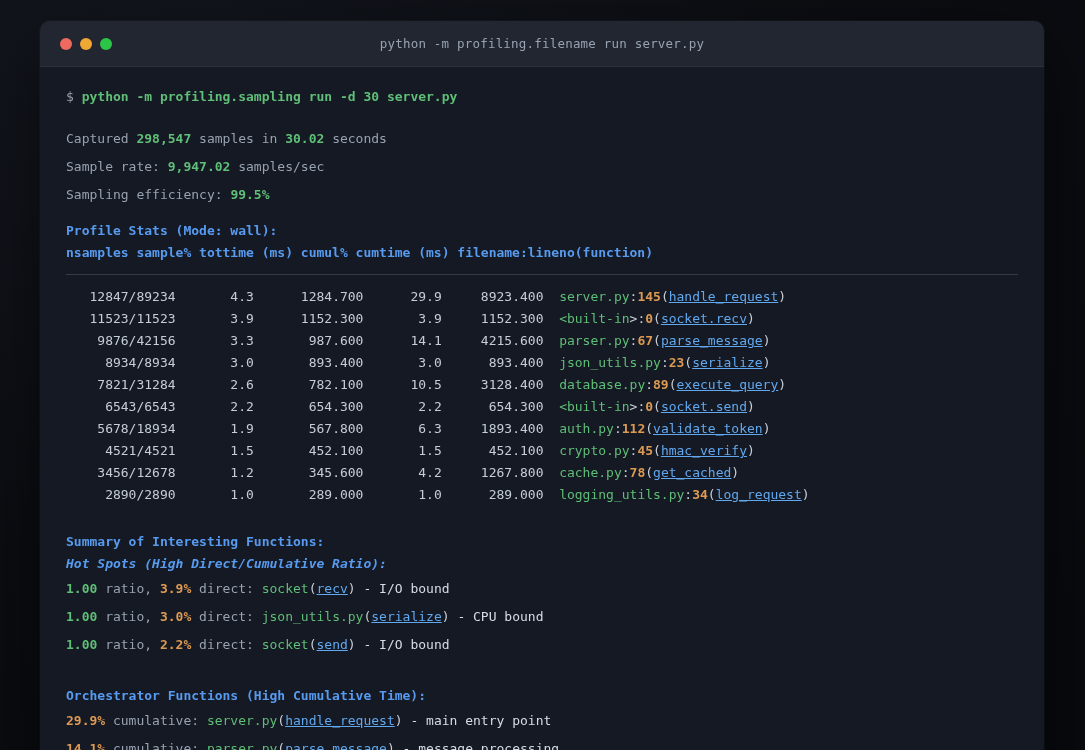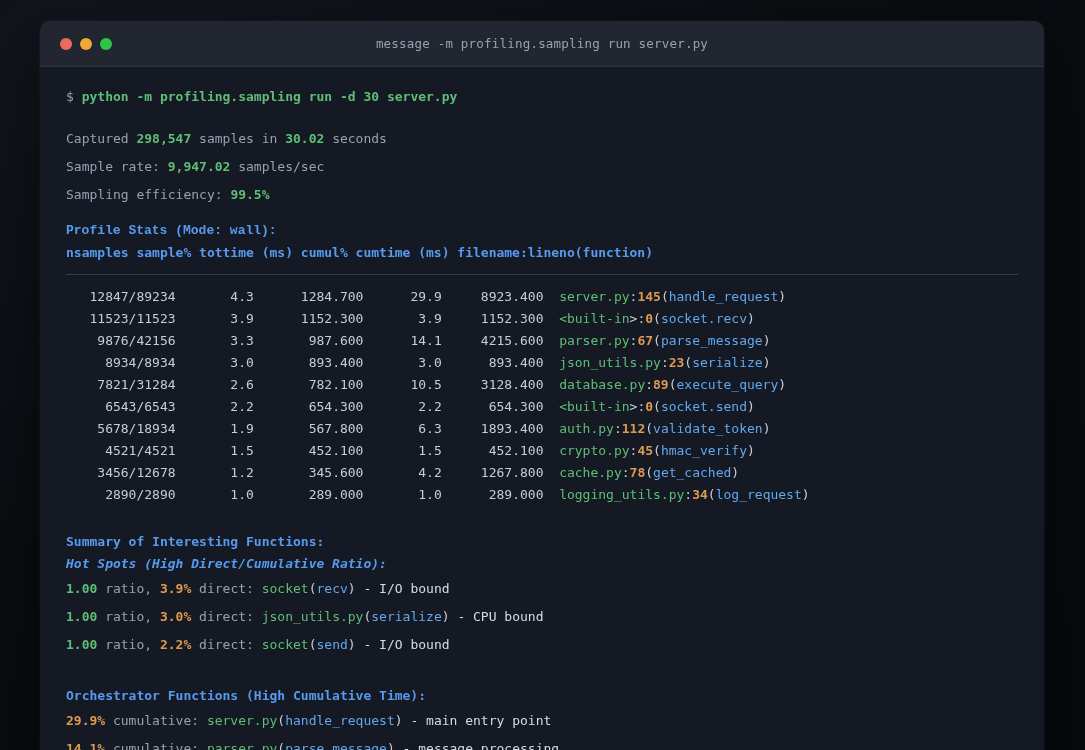--- a/index.html
+++ b/index.html
@@ -28,41 +28,41 @@
   .titletext{flex:1;text-align:center;color:var(--dim);font-size:12.5px;letter-spacing:.2px;}
   .content{
     padding:19px 26px;white-space:pre;
     font-size:13px;line-height:22px;color:var(--dim);
   }
   .line{height:22px;}
   .b{font-weight:bold;}
   .green{color:var(--green);}
   .orange{color:var(--orange);font-weight:bold;}
   .heading{color:var(--heading-blue);}
-  .func{color:var(--func-blue);}
+  .func{color:var(--func-blue);text-decoration:underline;}
   .dim{color:var(--dim);}
   .bright{color:var(--bright);}
   .num{color:var(--num);}
   .punct{color:var(--punct);}
   .divider{border-top:1px solid var(--divider);height:0;margin:10px 0 11px 0;}
   [data-name="command-line"]{margin-bottom:20px;}
   [data-name="captured-line"],[data-name="sample-rate-line"],[data-name="efficiency-line"]{margin-bottom:6px;}
-  [data-name="stats-title"]{margin-top:14px;font-family:Liberation Mono, monospace;}
+  [data-name="stats-title"]{margin-top:14px;}
   [data-name="summary-title"]{margin-top:25px;}
   [data-name="hotspots-title"]{margin-bottom:3px;font-style:italic;}
   [data-name="hotspot-line"]{margin-bottom:6px;}
   [data-name="orchestrators-title"]{margin-top:29px;margin-bottom:3px;}
   [data-name="orchestrator-line"]{margin-bottom:6px;}
 </style>
 </head>
 <body>
 
 <div class="window" data-name="terminal-window">
   <div class="titlebar" data-name="titlebar">
     <div class="lights" data-name="traffic-lights">
       <span class="light red" data-name="close-button"></span>
       <span class="light yellow" data-name="minimize-button"></span>
       <span class="light green-l" data-name="maximize-button"></span>
     </div>
-    <div class="titletext" data-name="window-title">message -m profiling.sampling run server.py</div>
+    <div class="titletext" data-name="window-title">python -m profiling.filename run server.py</div>
   </div>
   <div class="content" data-name="terminal-content"><div class="line" data-name="command-line"><span class="dim" data-name="prompt-symbol">$ </span><span class="green b" data-name="command-text">python -m profiling.sampling run -d 30 server.py</span></div><div class="line" data-name="captured-line"><span class="dim" data-name="text-segment">Captured </span><span class="green b" data-name="text-segment">298,547</span><span class="dim" data-name="text-segment"> samples in </span><span class="green b" data-name="text-segment">30.02</span><span class="dim" data-name="text-segment"> seconds</span></div><div class="line" data-name="sample-rate-line"><span class="dim" data-name="text-segment">Sample rate: </span><span class="green b" data-name="text-segment">9,947.02</span><span class="dim" data-name="text-segment"> samples/sec</span></div><div class="line" data-name="efficiency-line"><span class="dim" data-name="text-segment">Sampling efficiency: </span><span class="green b" data-name="text-segment">99.5%</span></div><div class="line" data-name="stats-title"><span class="heading b" data-name="section-title">Profile Stats (Mode: wall):</span></div><div class="line" data-name="stats-header"><span class="heading b" data-name="table-header">nsamples sample% tottime (ms) cumul% cumtime (ms) filename:lineno(function)</span></div><div class="divider" data-name="stats-divider"></div><div class="line" data-name="stats-row"><span class="num" data-name="col-nsamples">   12847/89234</span><span class="num" data-name="col-sample-pct">       4.3</span><span class="num" data-name="col-tottime">      1284.700</span><span class="num" data-name="col-cumul-pct">      29.9</span><span class="num" data-name="col-cumtime">     8923.400</span><span class="num" data-name="text-segment">  </span><span class="green" data-name="file-name">server.py</span><span class="punct" data-name="text-segment">:</span><span class="orange" data-name="line-number">145</span><span class="punct" data-name="text-segment">(</span><span class="func" data-name="function-name">handle_request</span><span class="punct" data-name="text-segment">)</span></div><div class="line" data-name="stats-row"><span class="num" data-name="col-nsamples">   11523/11523</span><span class="num" data-name="col-sample-pct">       3.9</span><span class="num" data-name="col-tottime">      1152.300</span><span class="num" data-name="col-cumul-pct">       3.9</span><span class="num" data-name="col-cumtime">     1152.300</span><span class="num" data-name="text-segment">  </span><span class="green" data-name="file-name">&lt;built-in</span><span class="punct" data-name="text-segment">&gt;:</span><span class="orange" data-name="line-number">0</span><span class="punct" data-name="text-segment">(</span><span class="func" data-name="function-name">socket.recv</span><span class="punct" data-name="text-segment">)</span></div><div class="line" data-name="stats-row"><span class="num" data-name="col-nsamples">    9876/42156</span><span class="num" data-name="col-sample-pct">       3.3</span><span class="num" data-name="col-tottime">       987.600</span><span class="num" data-name="col-cumul-pct">      14.1</span><span class="num" data-name="col-cumtime">     4215.600</span><span class="num" data-name="text-segment">  </span><span class="green" data-name="file-name">parser.py</span><span class="punct" data-name="text-segment">:</span><span class="orange" data-name="line-number">67</span><span class="punct" data-name="text-segment">(</span><span class="func" data-name="function-name">parse_message</span><span class="punct" data-name="text-segment">)</span></div><div class="line" data-name="stats-row"><span class="num" data-name="col-nsamples">     8934/8934</span><span class="num" data-name="col-sample-pct">       3.0</span><span class="num" data-name="col-tottime">       893.400</span><span class="num" data-name="col-cumul-pct">       3.0</span><span class="num" data-name="col-cumtime">      893.400</span><span class="num" data-name="text-segment">  </span><span class="green" data-name="file-name">json_utils.py</span><span class="punct" data-name="text-segment">:</span><span class="orange" data-name="line-number">23</span><span class="punct" data-name="text-segment">(</span><span class="func" data-name="function-name">serialize</span><span class="punct" data-name="text-segment">)</span></div><div class="line" data-name="stats-row"><span class="num" data-name="col-nsamples">    7821/31284</span><span class="num" data-name="col-sample-pct">       2.6</span><span class="num" data-name="col-tottime">       782.100</span><span class="num" data-name="col-cumul-pct">      10.5</span><span class="num" data-name="col-cumtime">     3128.400</span><span class="num" data-name="text-segment">  </span><span class="green" data-name="file-name">database.py</span><span class="punct" data-name="text-segment">:</span><span class="orange" data-name="line-number">89</span><span class="punct" data-name="text-segment">(</span><span class="func" data-name="function-name">execute_query</span><span class="punct" data-name="text-segment">)</span></div><div class="line" data-name="stats-row"><span class="num" data-name="col-nsamples">     6543/6543</span><span class="num" data-name="col-sample-pct">       2.2</span><span class="num" data-name="col-tottime">       654.300</span><span class="num" data-name="col-cumul-pct">       2.2</span><span class="num" data-name="col-cumtime">      654.300</span><span class="num" data-name="text-segment">  </span><span class="green" data-name="file-name">&lt;built-in</span><span class="punct" data-name="text-segment">&gt;:</span><span class="orange" data-name="line-number">0</span><span class="punct" data-name="text-segment">(</span><span class="func" data-name="function-name">socket.send</span><span class="punct" data-name="text-segment">)</span></div><div class="line" data-name="stats-row"><span class="num" data-name="col-nsamples">    5678/18934</span><span class="num" data-name="col-sample-pct">       1.9</span><span class="num" data-name="col-tottime">       567.800</span><span class="num" data-name="col-cumul-pct">       6.3</span><span class="num" data-name="col-cumtime">     1893.400</span><span class="num" data-name="text-segment">  </span><span class="green" data-name="file-name">auth.py</span><span class="punct" data-name="text-segment">:</span><span class="orange" data-name="line-number">112</span><span class="punct" data-name="text-segment">(</span><span class="func" data-name="function-name">validate_token</span><span class="punct" data-name="text-segment">)</span></div><div class="line" data-name="stats-row"><span class="num" data-name="col-nsamples">     4521/4521</span><span class="num" data-name="col-sample-pct">       1.5</span><span class="num" data-name="col-tottime">       452.100</span><span class="num" data-name="col-cumul-pct">       1.5</span><span class="num" data-name="col-cumtime">      452.100</span><span class="num" data-name="text-segment">  </span><span class="green" data-name="file-name">crypto.py</span><span class="punct" data-name="text-segment">:</span><span class="orange" data-name="line-number">45</span><span class="punct" data-name="text-segment">(</span><span class="func" data-name="function-name">hmac_verify</span><span class="punct" data-name="text-segment">)</span></div><div class="line" data-name="stats-row"><span class="num" data-name="col-nsamples">    3456/12678</span><span class="num" data-name="col-sample-pct">       1.2</span><span class="num" data-name="col-tottime">       345.600</span><span class="num" data-name="col-cumul-pct">       4.2</span><span class="num" data-name="col-cumtime">     1267.800</span><span class="num" data-name="text-segment">  </span><span class="green" data-name="file-name">cache.py</span><span class="punct" data-name="text-segment">:</span><span class="orange" data-name="line-number">78</span><span class="punct" data-name="text-segment">(</span><span class="func" data-name="function-name">get_cached</span><span class="punct" data-name="text-segment">)</span></div><div class="line" data-name="stats-row"><span class="num" data-name="col-nsamples">     2890/2890</span><span class="num" data-name="col-sample-pct">       1.0</span><span class="num" data-name="col-tottime">       289.000</span><span class="num" data-name="col-cumul-pct">       1.0</span><span class="num" data-name="col-cumtime">      289.000</span><span class="num" data-name="text-segment">  </span><span class="green" data-name="file-name">logging_utils.py</span><span class="punct" data-name="text-segment">:</span><span class="orange" data-name="line-number">34</span><span class="punct" data-name="text-segment">(</span><span class="func" data-name="function-name">log_request</span><span class="punct" data-name="text-segment">)</span></div><div class="line" data-name="summary-title"><span class="heading b" data-name="section-title">Summary of Interesting Functions:</span></div><div class="line" data-name="hotspots-title"><span class="heading b" data-name="section-title">Hot Spots (High Direct/Cumulative Ratio):</span></div><div class="line" data-name="hotspot-line"><span class="green b" data-name="ratio-value">1.00</span><span class="dim" data-name="text-segment"> ratio, </span><span class="orange b" data-name="percent-value">3.9%</span><span class="dim" data-name="text-segment"> direct: </span><span class="green" data-name="module-name">socket</span><span class="punct" data-name="text-segment">(</span><span class="func" data-name="function-name">recv</span><span class="punct" data-name="text-segment">)</span><span class="bright" data-name="note-text"> - I/O bound</span></div><div class="line" data-name="hotspot-line"><span class="green b" data-name="ratio-value">1.00</span><span class="dim" data-name="text-segment"> ratio, </span><span class="orange b" data-name="percent-value">3.0%</span><span class="dim" data-name="text-segment"> direct: </span><span class="green" data-name="module-name">json_utils.py</span><span class="punct" data-name="text-segment">(</span><span class="func" data-name="function-name">serialize</span><span class="punct" data-name="text-segment">)</span><span class="bright" data-name="note-text"> - CPU bound</span></div><div class="line" data-name="hotspot-line"><span class="green b" data-name="ratio-value">1.00</span><span class="dim" data-name="text-segment"> ratio, </span><span class="orange b" data-name="percent-value">2.2%</span><span class="dim" data-name="text-segment"> direct: </span><span class="green" data-name="module-name">socket</span><span class="punct" data-name="text-segment">(</span><span class="func" data-name="function-name">send</span><span class="punct" data-name="text-segment">)</span><span class="bright" data-name="note-text"> - I/O bound</span></div><div class="line" data-name="orchestrators-title"><span class="heading b" data-name="section-title">Orchestrator Functions (High Cumulative Time):</span></div><div class="line" data-name="orchestrator-line"><span class="orange b" data-name="percent-value">29.9%</span><span class="dim" data-name="text-segment"> cumulative: </span><span class="green" data-name="module-name">server.py</span><span class="punct" data-name="text-segment">(</span><span class="func" data-name="function-name">handle_request</span><span class="punct" data-name="text-segment">)</span><span class="bright" data-name="note-text"> - main entry point</span></div><div class="line" data-name="orchestrator-line"><span class="orange b" data-name="percent-value">14.1%</span><span class="dim" data-name="text-segment"> cumulative: </span><span class="green" data-name="module-name">parser.py</span><span class="punct" data-name="text-segment">(</span><span class="func" data-name="function-name">parse_message</span><span class="punct" data-name="text-segment">)</span><span class="bright" data-name="note-text"> - message processing</span></div></div>
 </div>
 
 </body></html>

